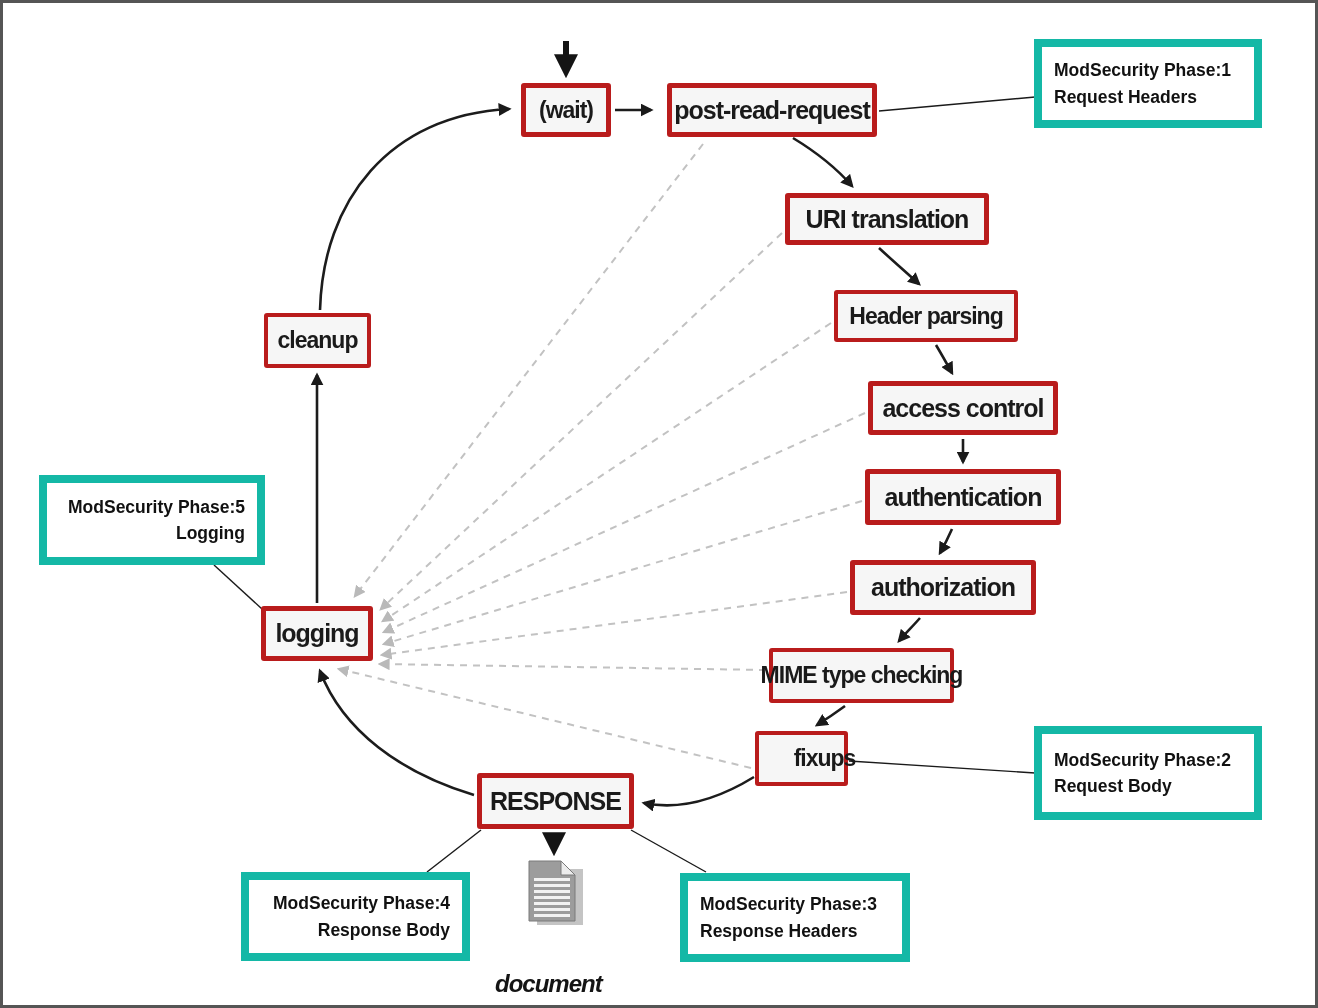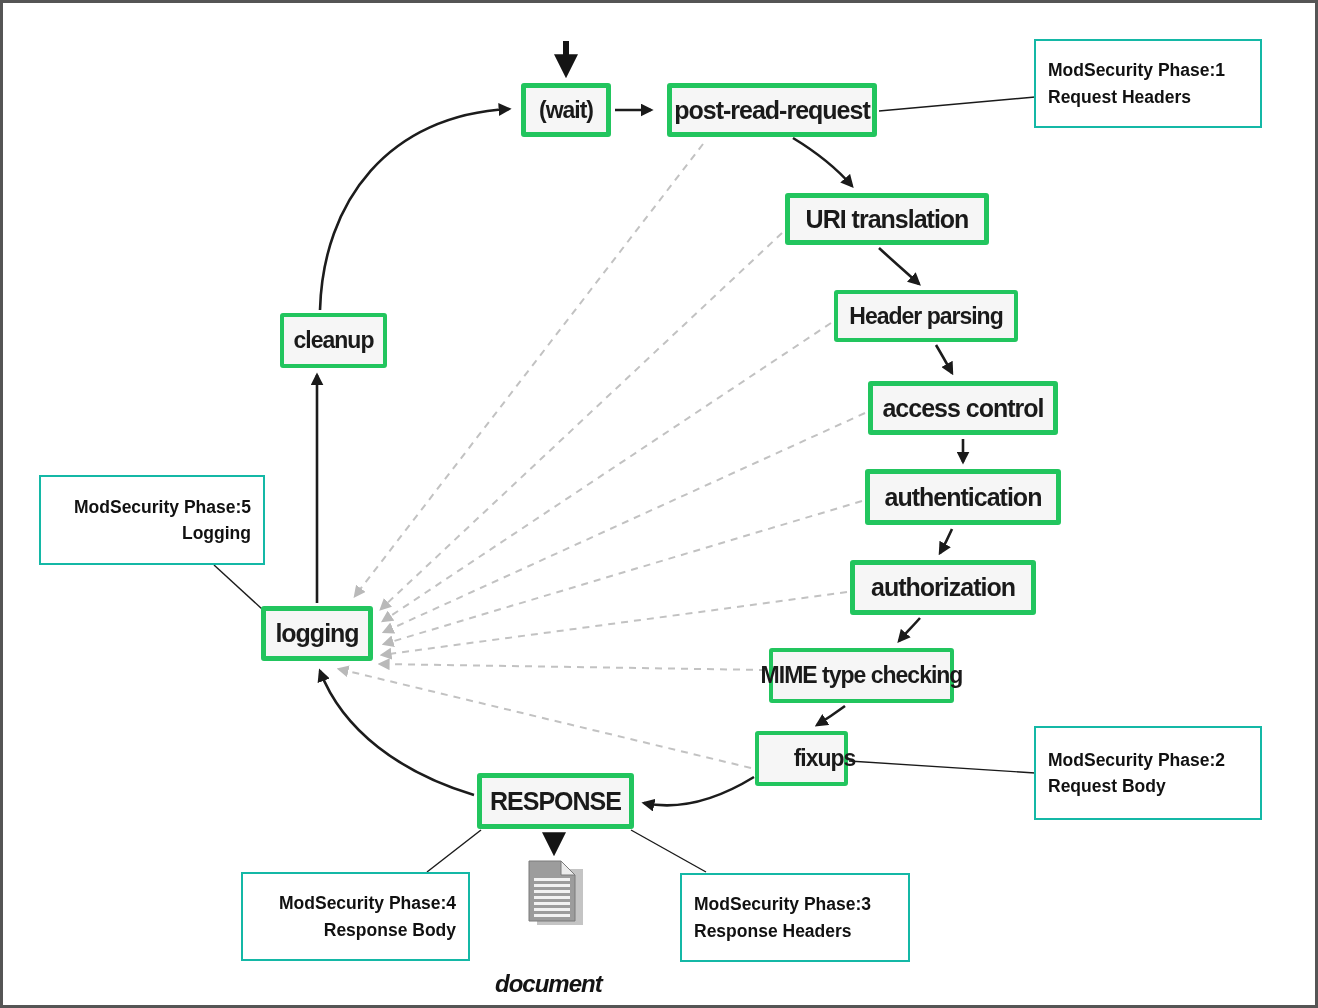--- a/index.html
+++ b/index.html
@@ -14,35 +14,35 @@
   }
   #lines{position:absolute;left:0;top:0;z-index:1;}
   .flow{stroke:#1c1c1c;stroke-width:2.6;fill:none;}
   .thick{stroke:#141414;stroke-width:6;fill:none;}
   .ref{stroke:#1a1a1a;stroke-width:1.4;fill:none;}
   .dash{stroke:#c2c2c2;stroke-width:2;fill:none;stroke-dasharray:7 6;}
   .node{
     position:absolute;z-index:2;
     display:flex;align-items:center;justify-content:center;
     background:#f6f6f6;
-    border:5px solid #22c55e;
+    border:5px solid #b91c1c;
     border-radius:3px;
     box-sizing:border-box;
     font-weight:bold;
     font-size:25px;
     letter-spacing:-1px;
     color:#1a1a1a;
     white-space:nowrap;
   }
   .node.small{font-size:23px;}
   .callout{
     position:absolute;z-index:2;
     display:flex;flex-direction:column;justify-content:center;
     background:#ffffff;
-    border:2px solid #14b8a6;
+    border:8px solid #14b8a6;
     box-sizing:border-box;
     padding:6px 12px;
     font-weight:bold;
     font-size:17.5px;
     line-height:1.5;
     color:#111;
   }
   .callout.right{text-align:right;}
   #doc-label{
     position:absolute;z-index:2;
@@ -133,21 +133,21 @@
   </div>
   <div class="node small" style="left:752px;top:728px;width:93px;height:55px;border-width:4px;padding-left:46px;">
     <span>fixups</span>
   </div>
   <div class="node" style="left:474px;top:770px;width:157px;height:56px;">
     <span>RESPONSE</span>
   </div>
   <div class="node" style="left:258px;top:603px;width:112px;height:55px;">
     <span>logging</span>
   </div>
-  <div class="node small" style="left:261px;top:310px;width:107px;height:55px;border-width:4px;margin-left:16px;">
+  <div class="node small" style="left:261px;top:310px;width:107px;height:55px;border-width:4px;">
     <span>cleanup</span>
   </div>
 
   <div class="callout" style="left:1031px;top:36px;width:228px;height:89px;">
     <span>ModSecurity Phase:1</span>
     <span>Request Headers</span>
   </div>
   <div class="callout" style="left:1031px;top:723px;width:228px;height:94px;">
     <span>ModSecurity Phase:2</span>
     <span>Request Body</span>

